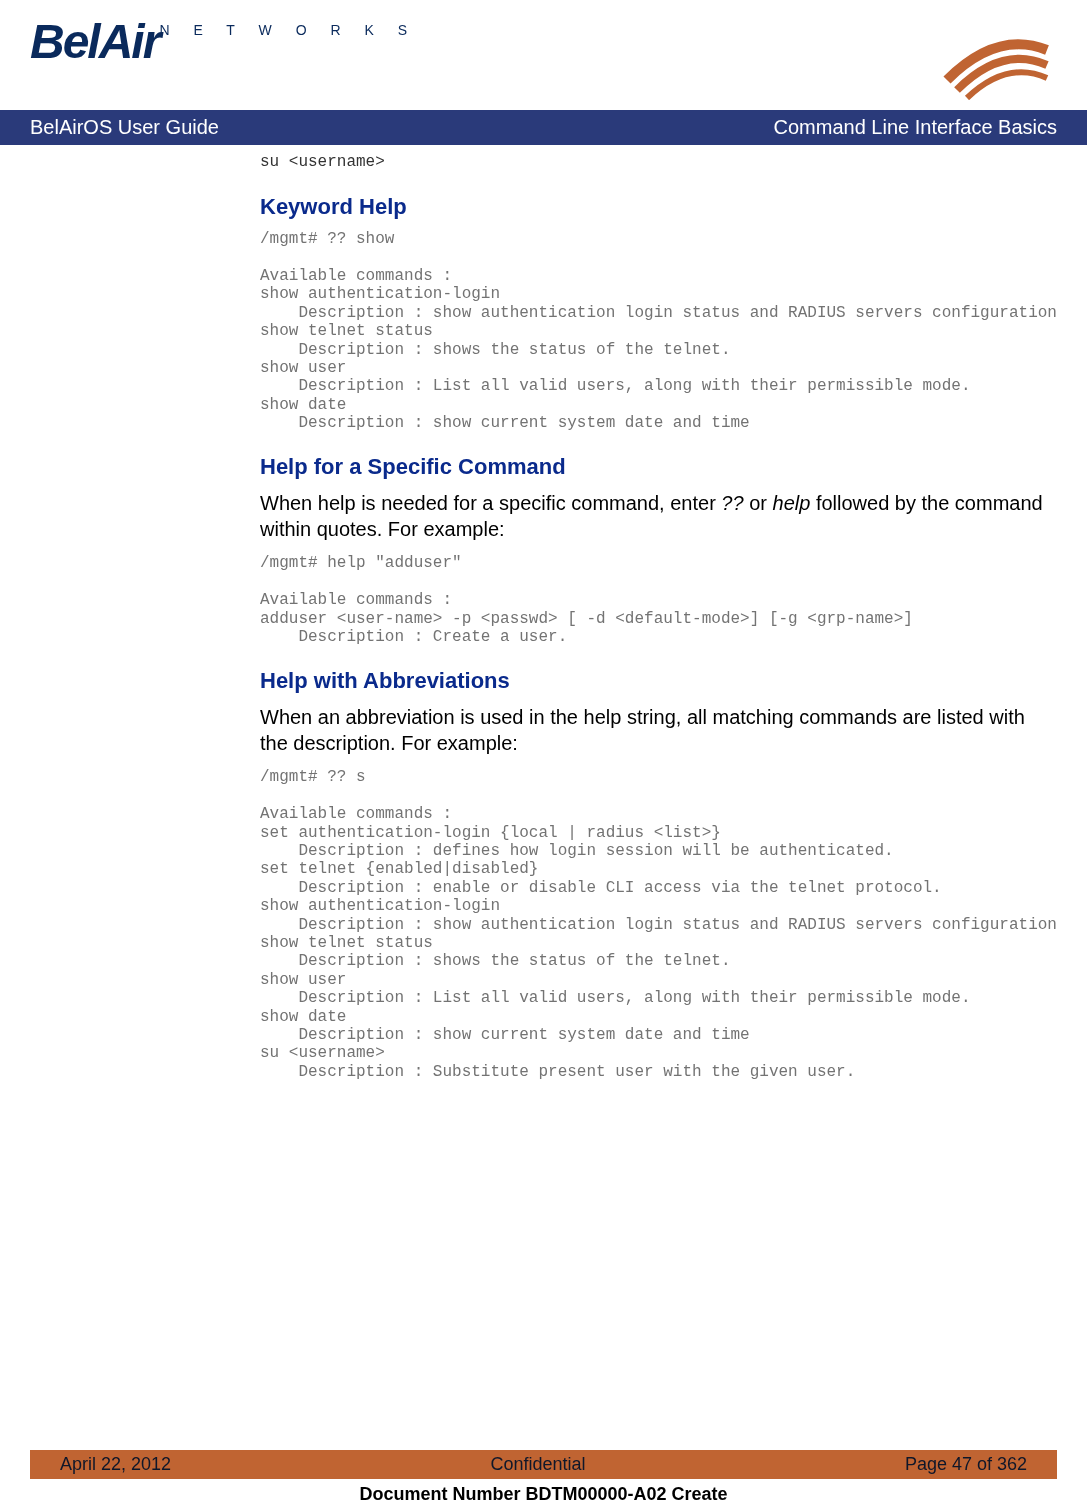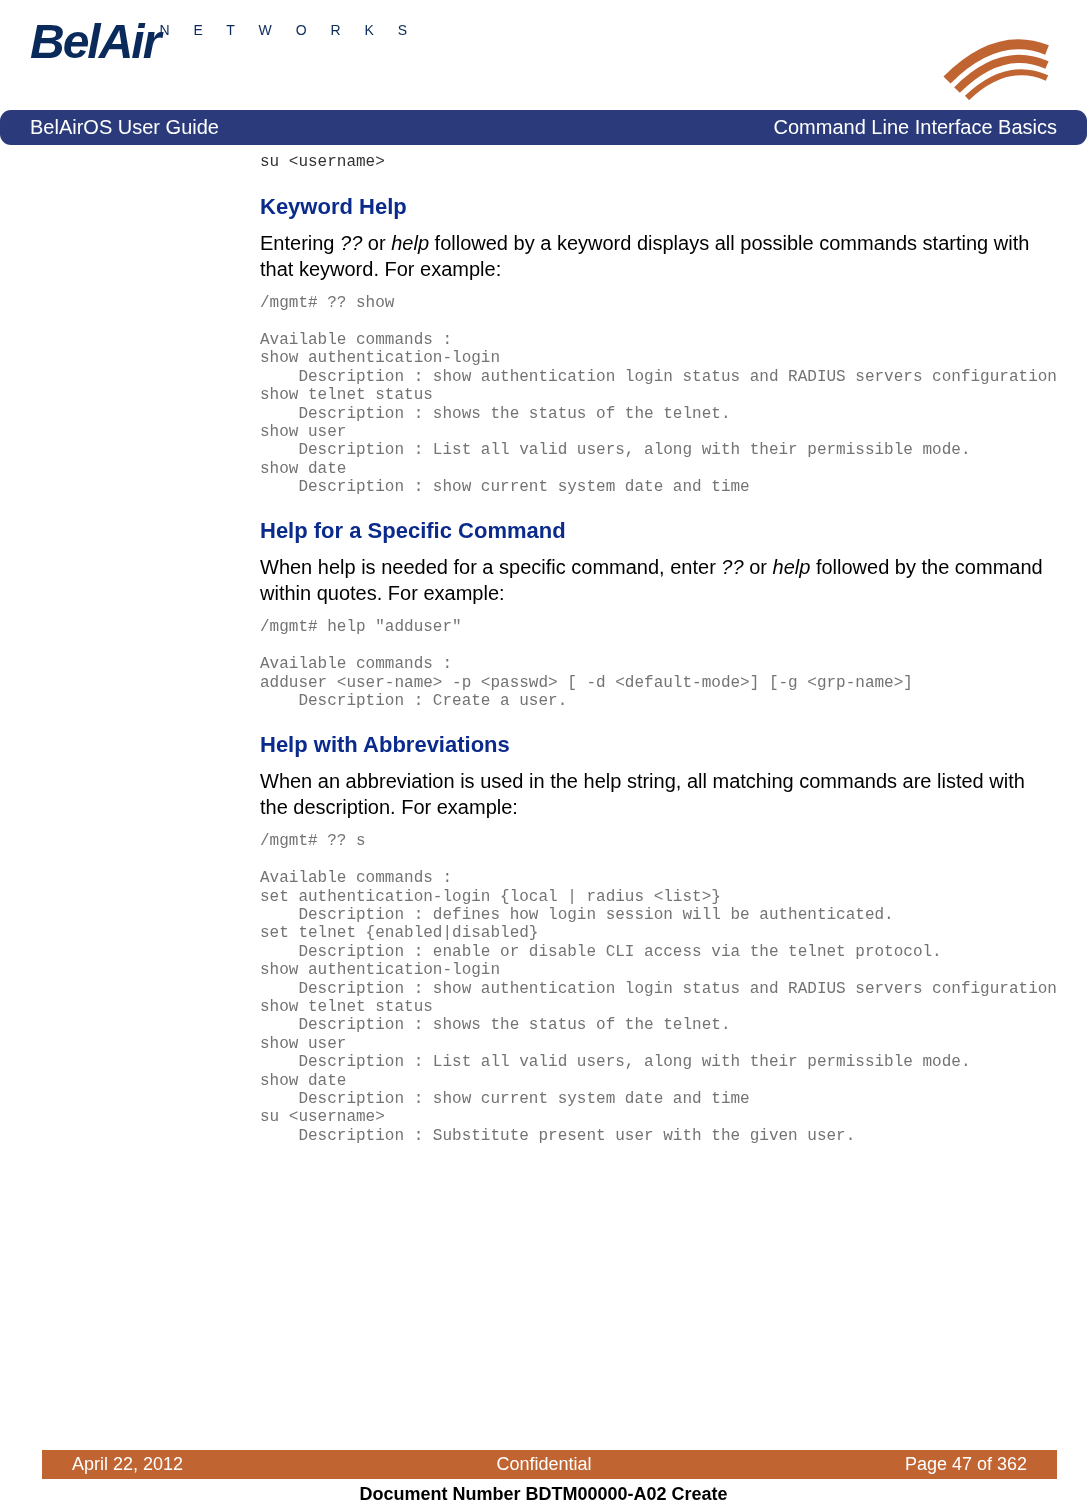--- a/index.html
+++ b/index.html
@@ -39,21 +39,20 @@
       position: relative;
     }
     .title-bar {
       background: #2a3a7a;
       color: #fff;
       display: flex;
       justify-content: space-between;
       padding: 6px 30px;
       font-family: 'Gill Sans', 'Trebuchet MS', sans-serif;
       font-size: 20px;
-      border-radius: 11px;
     }
     .content {
       padding: 8px 30px 20px 260px;
     }
     .code-line {
       font-family: 'Courier New', monospace;
       font-size: 16px;
       color: #333;
       white-space: pre;
       line-height: 1.2;
@@ -77,31 +76,30 @@
     .code-block {
       font-family: 'Courier New', monospace;
       font-size: 16px;
       color: #737373;
       white-space: pre-wrap;
       line-height: 1.15;
       margin-bottom: 10px;
     }
     .footer-bar {
       background: #c06432;
-      color: #ffffff;
+      color: #0f172a;
       display: flex;
       justify-content: space-between;
       padding: 4px 30px;
       font-family: 'Gill Sans', 'Trebuchet MS', sans-serif;
       font-size: 18px;
       position: absolute;
       bottom: 32px;
       left: 30px;
       right: 30px;
-      margin-left: 12px;
     }
     .doc-number {
       position: absolute;
       bottom: 6px;
       left: 0;
       right: 0;
       text-align: center;
       font-family: 'Gill Sans', 'Trebuchet MS', sans-serif;
       font-size: 18px;
       font-weight: bold;
@@ -126,23 +124,20 @@
 
 <div class="title-bar">
   <span>BelAirOS User Guide</span>
   <span>Command Line Interface Basics</span>
 </div>
 
 <div class="content">
   <div class="code-line">su &lt;username&gt;</div>
 
   <div class="section-heading">Keyword Help</div>
-  <p class="body-para">
-    <span>Entering </span><span class="ital">??</span><span> or </span><span class="ital">help</span><span> followed by a keyword displays all possible commands starting with that keyword. For example:</span>
-  </p>
   <div class="code-block">/mgmt# ?? show
 
 Available commands :
 show authentication-login
     Description : show authentication login status and RADIUS servers configuration
 show telnet status
     Description : shows the status of the telnet.
 show user
     Description : List all valid users, along with their permissible mode.
 show date

